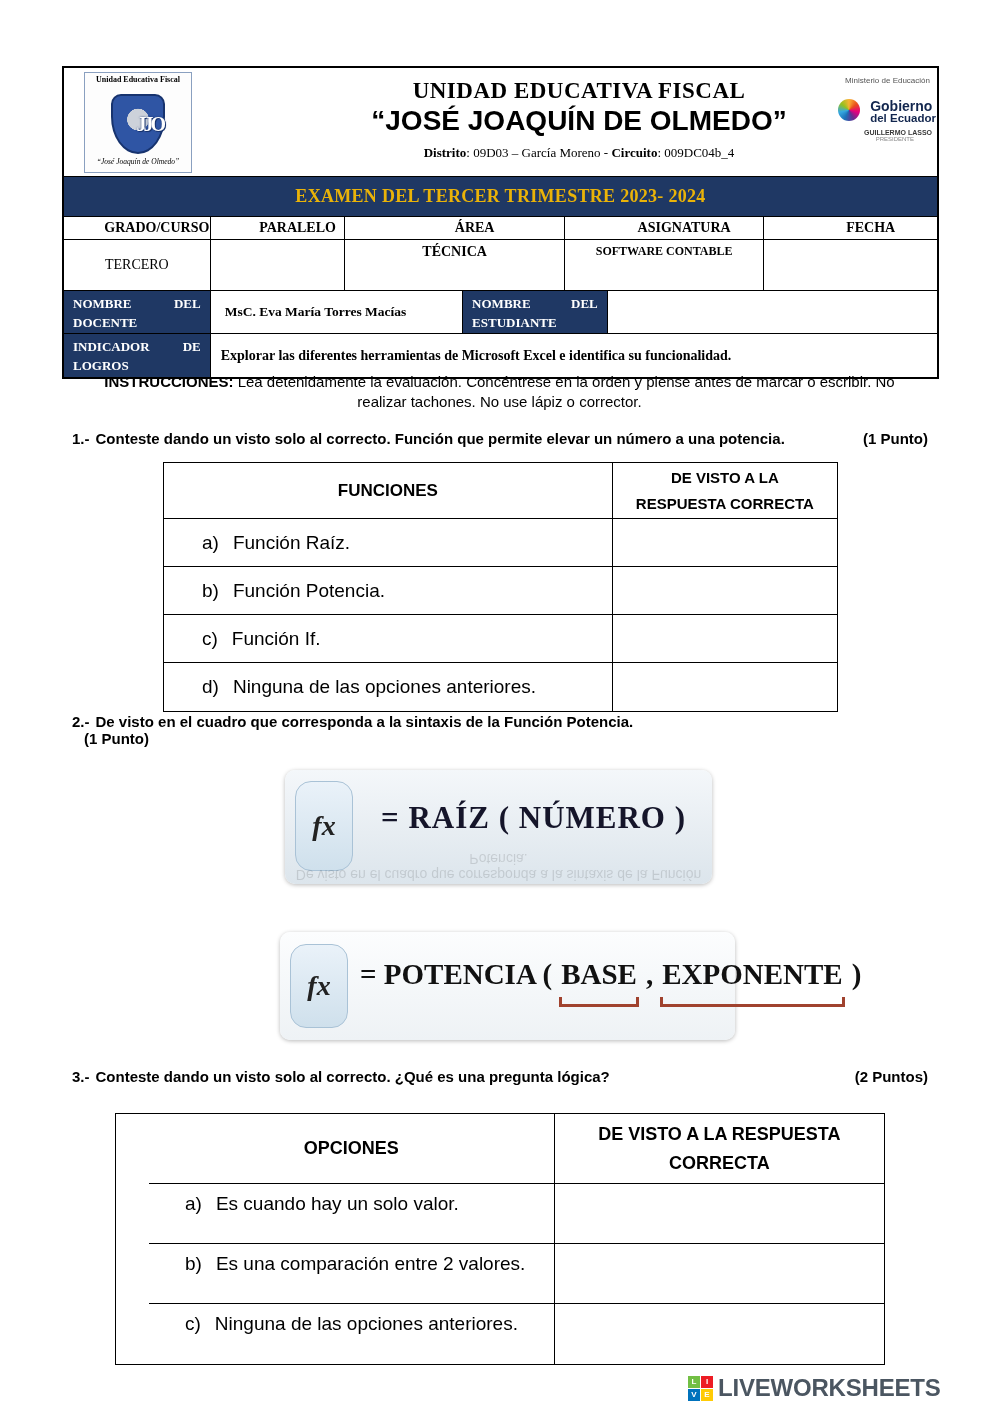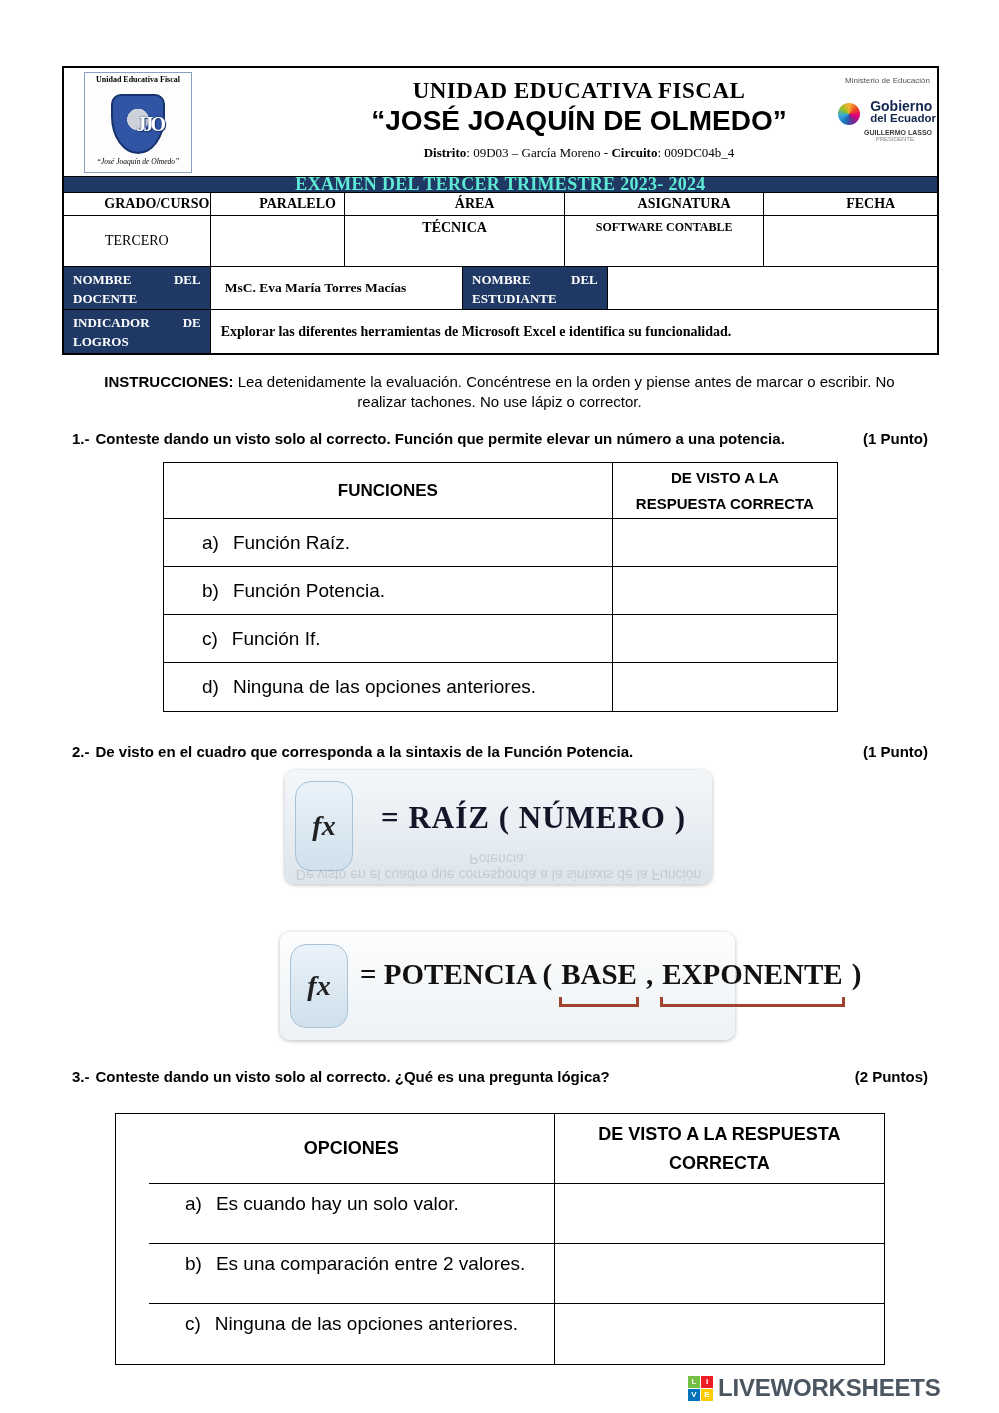--- a/index.html
+++ b/index.html
@@ -25,30 +25,30 @@
   .shield-text { color:#fff; font-weight:bold; font-size:20px; letter-spacing:-3px; text-shadow:0 0 2px #17336e, 1px 1px 0 #17336e; }
   .logo-ribbon { font-size:7.5px; font-style:italic; margin-top:3px; white-space:nowrap; }
 
   .school-text { position:absolute; left:225px; top:10px; width:580px; text-align:center; }
   .school-line1 { font-family:"Liberation Serif", serif; font-weight:bold; font-size:23px; letter-spacing:0.5px; }
   .school-line2 { font-weight:bold; font-size:28px; margin-top:1px; white-space:nowrap; }
   .district-line { font-family:"Liberation Serif", serif; font-size:13px; margin-top:8px; }
 
   .gov-block { position:absolute; left:730px; top:8px; width:142px; }
   .ministry { text-align:right; font-size:8px; color:#555; padding-right:6px; }
-  .gov-row { display:flex; align-items:flex-end; justify-content:flex-end; gap:10px; margin-top:14px; }
+  .gov-row { display:flex; align-items:flex-start; justify-content:flex-end; gap:10px; margin-top:14px; }
   .gov-emblem { width:22px; height:22px; border-radius:50%; flex:0 0 auto;
     background:conic-gradient(#f9b233,#e94e1b,#e6007e,#662d91,#1d71b8,#36a9e1,#95c11f,#f9b233); }
   .gov-text { text-align:left; color:#12264e; line-height:1.02; font-weight:bold; }
   .gov1 { display:block; font-size:14px; }
   .gov2 { display:block; font-size:11.5px; }
   .gov3 { text-align:right; font-size:7px; font-weight:bold; color:#3a3a3a; margin-top:4px; padding-right:4px; }
   .gov4 { text-align:right; font-size:6px; color:#888; padding-right:22px; }
 
-  .banner { height:16px; background:#1f3864; color:#5eead4; display:flex; align-items:center; justify-content:center;
+  .banner { height:40px; background:#1f3864; color:#eab308; display:flex; align-items:center; justify-content:center;
     font-family:"Liberation Serif", serif; font-weight:bold; font-size:18px; letter-spacing:0.3px; }
 
   .ih { height:23px; font-family:"Liberation Serif", serif; font-weight:bold; font-size:14px; }
   .ih .cell { display:flex; align-items:center; justify-content:center;padding-left:40px; }
   .iv { height:51px; font-family:"Liberation Serif", serif; font-size:14px; }
   .w1{width:147px}.w2{width:135px}.w3{width:220px}.w4{width:200px}.w5{width:173px}
   .vc-center { display:flex; align-items:center; justify-content:center; }
   .vc-top { display:flex; align-items:flex-start; justify-content:center; padding-top:4px; }
   .bold { font-weight:bold; }
   .small-caps-txt { font-size:12px; }
@@ -232,21 +232,21 @@
     </div>
     <div class="trow orow">
       <div class="tcell q1c1 opt">
         <span class="letter">d)</span>
         <span>Ninguna de las opciones anteriores.</span>
       </div>
       <div class="tcell q1c2"></div>
     </div>
   </div>
 
-  <div class="qline" style="top:743px;">
+  <div class="qline" style="top:713px;flex-direction:column;">
     <span><span class="qnum">2.-</span><span>De visto en el cuadro que corresponda a la sintaxis de la Función Potencia.</span></span>
     <span class="qpoints">(1 Punto)</span>
   </div>
 
   <div class="panel panel1">
     <div class="fxpill">fx</div>
     <div class="formula-text">= RAÍZ ( NÚMERO )</div>
     <div class="ghost">De visto en el cuadro que corresponda a la sintaxis de la Función Potencia.</div>
   </div>
 

